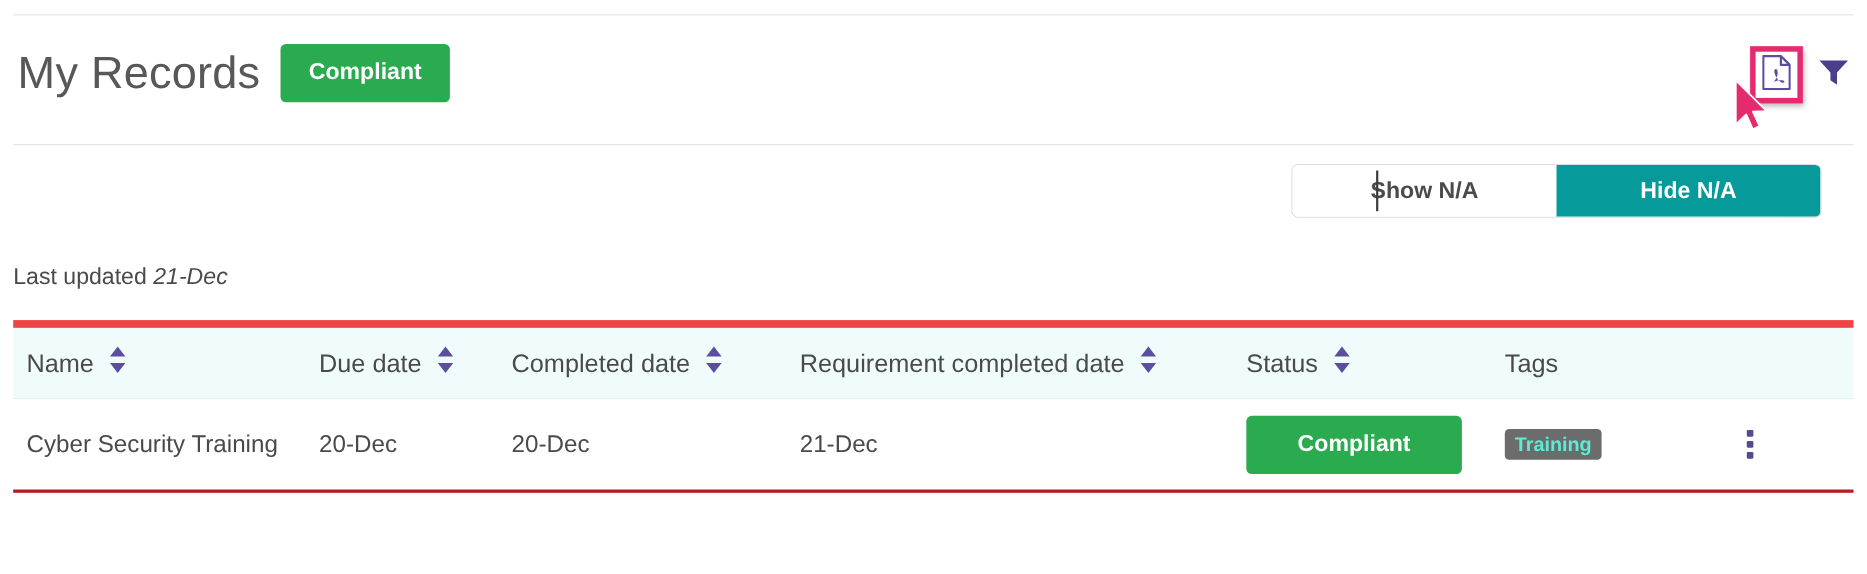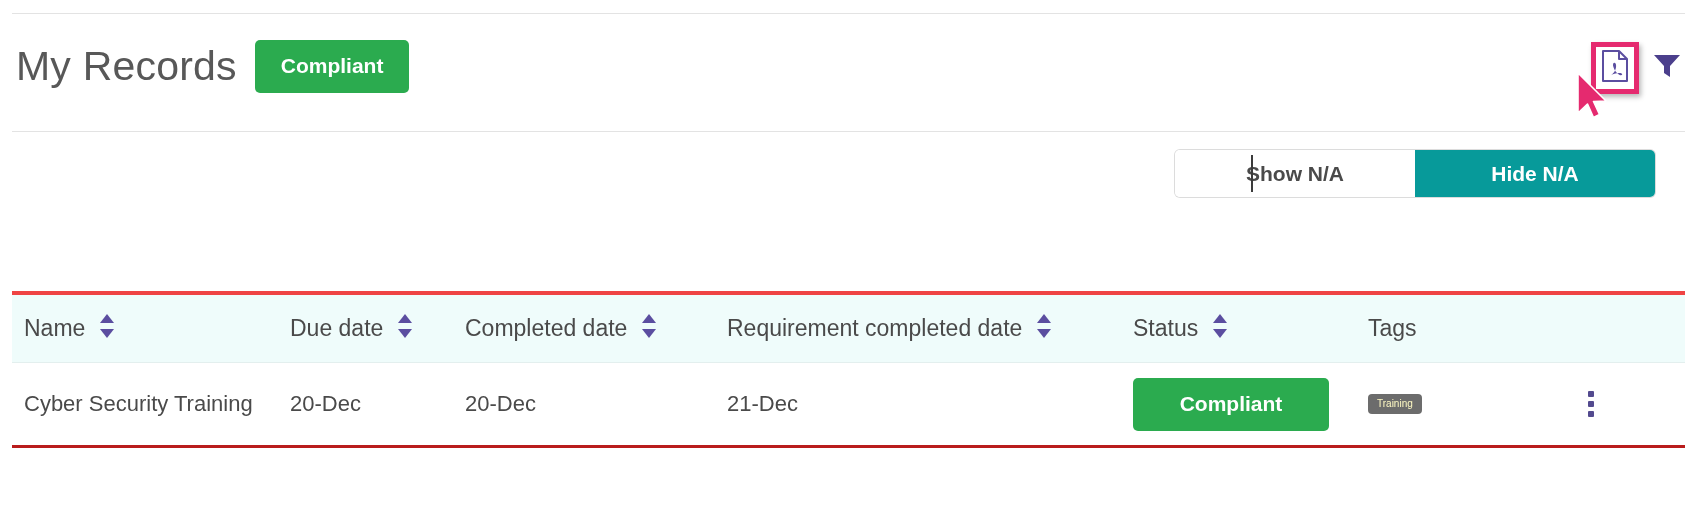--- a/index.html
+++ b/index.html
@@ -187,21 +187,21 @@
     left: 12px;
     top: 291px;
     width: 1673px;
     box-sizing: border-box;
   }
   .thead {
     display: flex;
     align-items: center;
     height: 72px;
     background: #effcfb;
-    border-top: 4px solid #ef4444;
+    border-top: 7px solid #ef4444;
     border-bottom: 1px solid #e3efee;
     box-sizing: border-box;
   }
   .th {
     display: flex;
     align-items: center;
     font-size: 23px;
     color: #4a4a4a;
     white-space: nowrap;
     box-sizing: border-box;
@@ -248,23 +248,23 @@
     display: flex;
     align-items: center;
     justify-content: center;
     box-sizing: border-box;
     border: none;
     font-family: "Liberation Sans", sans-serif;
     cursor: pointer;
   }
   .tag-chip {
     background: #6c6c6c;
-    color: #fef9c3;
-    font-size: 10px;
-    font-weight: normal;
+    color: #5eead4;
+    font-size: 18px;
+    font-weight: bold;
     border-radius: 4px;
     padding: 5px 9px;
     display: inline-flex;
     align-items: center;
     line-height: 1;
   }
   .kebab {
     display: flex;
     flex-direction: column;
     gap: 4px;
@@ -321,20 +321,24 @@
   <div class="under-title-rule"></div>
 
   <div class="toggle-row">
     <div class="toggle-group">
       <button class="toggle-btn inactive">Show N/A</button>
       <button class="toggle-btn active">Hide N/A</button>
     </div>
   </div>
   <div class="caret-bar"></div>
 
+  <div class="last-updated">
+    <span>Last updated</span>
+    <em>21-Dec</em>
+  </div>
 
   <div class="table">
 
     <div class="thead">
 
       <div class="th col-name">
         <span>Name</span>
         <span class="sort-icon">
           <svg width="18" height="26" viewBox="0 0 18 26" aria-hidden="true">
             <path d="M9 1 L16 10 L2 10 Z" fill="#5b4ea0"></path>

